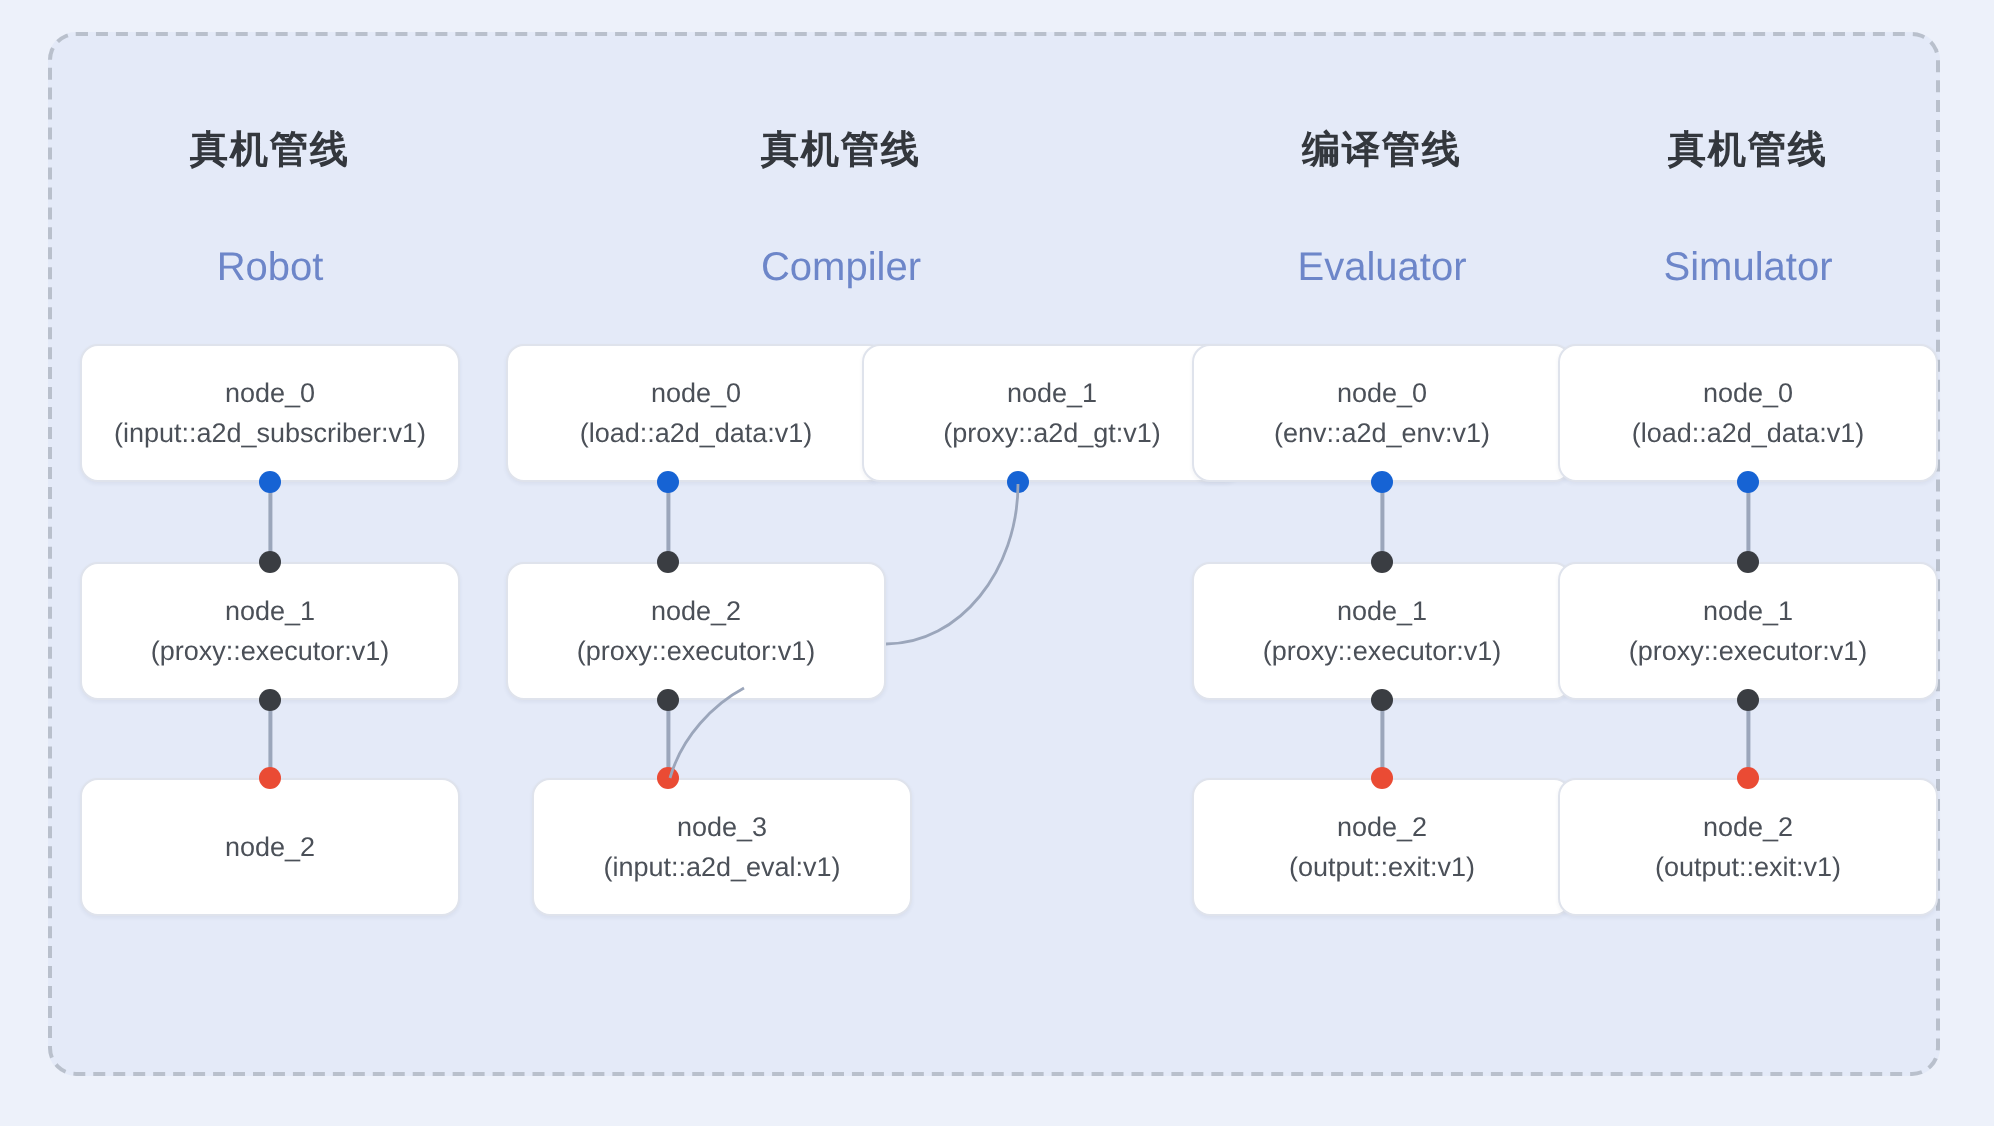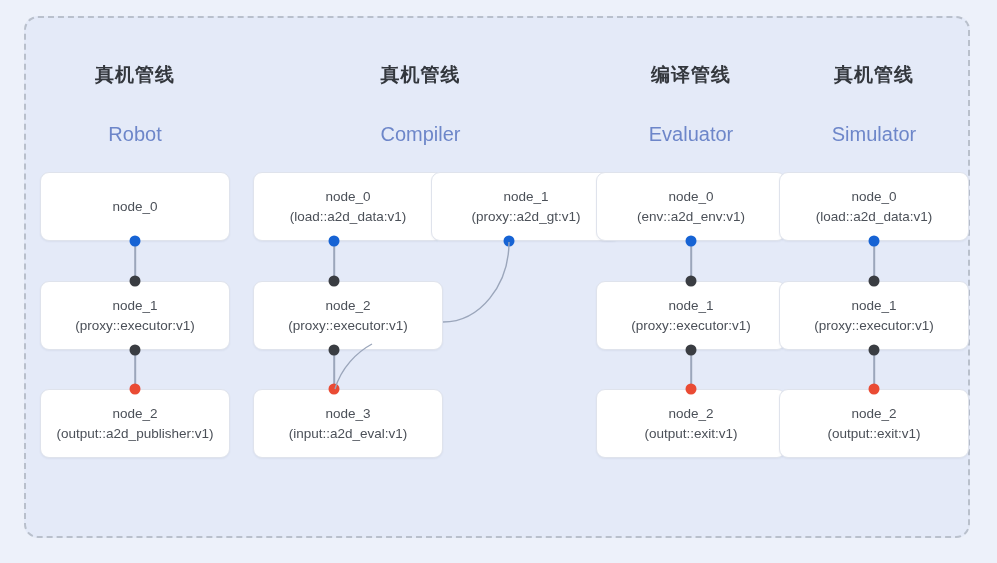--- a/index.html
+++ b/index.html
@@ -139,28 +139,28 @@
   <div id="panel"></div>
 
   <div id="columns">
 
     <div class="column" style="left:40px; width:190px;">
       <div class="col-title">真机管线</div>
       <div class="col-subtitle">Robot</div>
 
       <div class="node" style="left:0px; top:172px;">
         <div class="node-title">node_0</div>
+        <div class="node-sub">(input::a2d_subscriber:v1)</div>
       </div>
       <div class="node" style="left:0px; top:281px;">
         <div class="node-title">node_1</div>
         <div class="node-sub">(proxy::executor:v1)</div>
       </div>
       <div class="node" style="left:0px; top:389px;">
         <div class="node-title">node_2</div>
-        <div class="node-sub">(output::a2d_publisher:v1)</div>
       </div>
 
       <div class="link" style="left:95px; top:241px; height:40px;"></div>
       <div class="link" style="left:95px; top:350px; height:39px;"></div>
 
       <div class="port port-blue" style="left:95px; top:241px;"></div>
       <div class="port port-black" style="left:95px; top:281px;"></div>
       <div class="port port-black" style="left:95px; top:350px;"></div>
       <div class="port port-red" style="left:95px; top:389px;"></div>
     </div>
@@ -174,21 +174,21 @@
         <div class="node-sub">(load::a2d_data:v1)</div>
       </div>
       <div class="node" style="left:178px; top:172px;">
         <div class="node-title">node_1</div>
         <div class="node-sub">(proxy::a2d_gt:v1)</div>
       </div>
       <div class="node" style="left:0px; top:281px;">
         <div class="node-title">node_2</div>
         <div class="node-sub">(proxy::executor:v1)</div>
       </div>
-      <div class="node" style="left:0px; top:389px;">
+      <div class="node" style="left:13px; top:389px;">
         <div class="node-title">node_3</div>
         <div class="node-sub">(input::a2d_eval:v1)</div>
       </div>
 
       <div class="link" style="left:81px; top:241px; height:40px;"></div>
       <div class="link" style="left:81px; top:350px; height:39px;"></div>
 
       <div class="port port-blue" style="left:81px; top:241px;"></div>
       <div class="port port-blue" style="left:256px; top:241px;"></div>
       <div class="port port-black" style="left:81px; top:281px;"></div>

